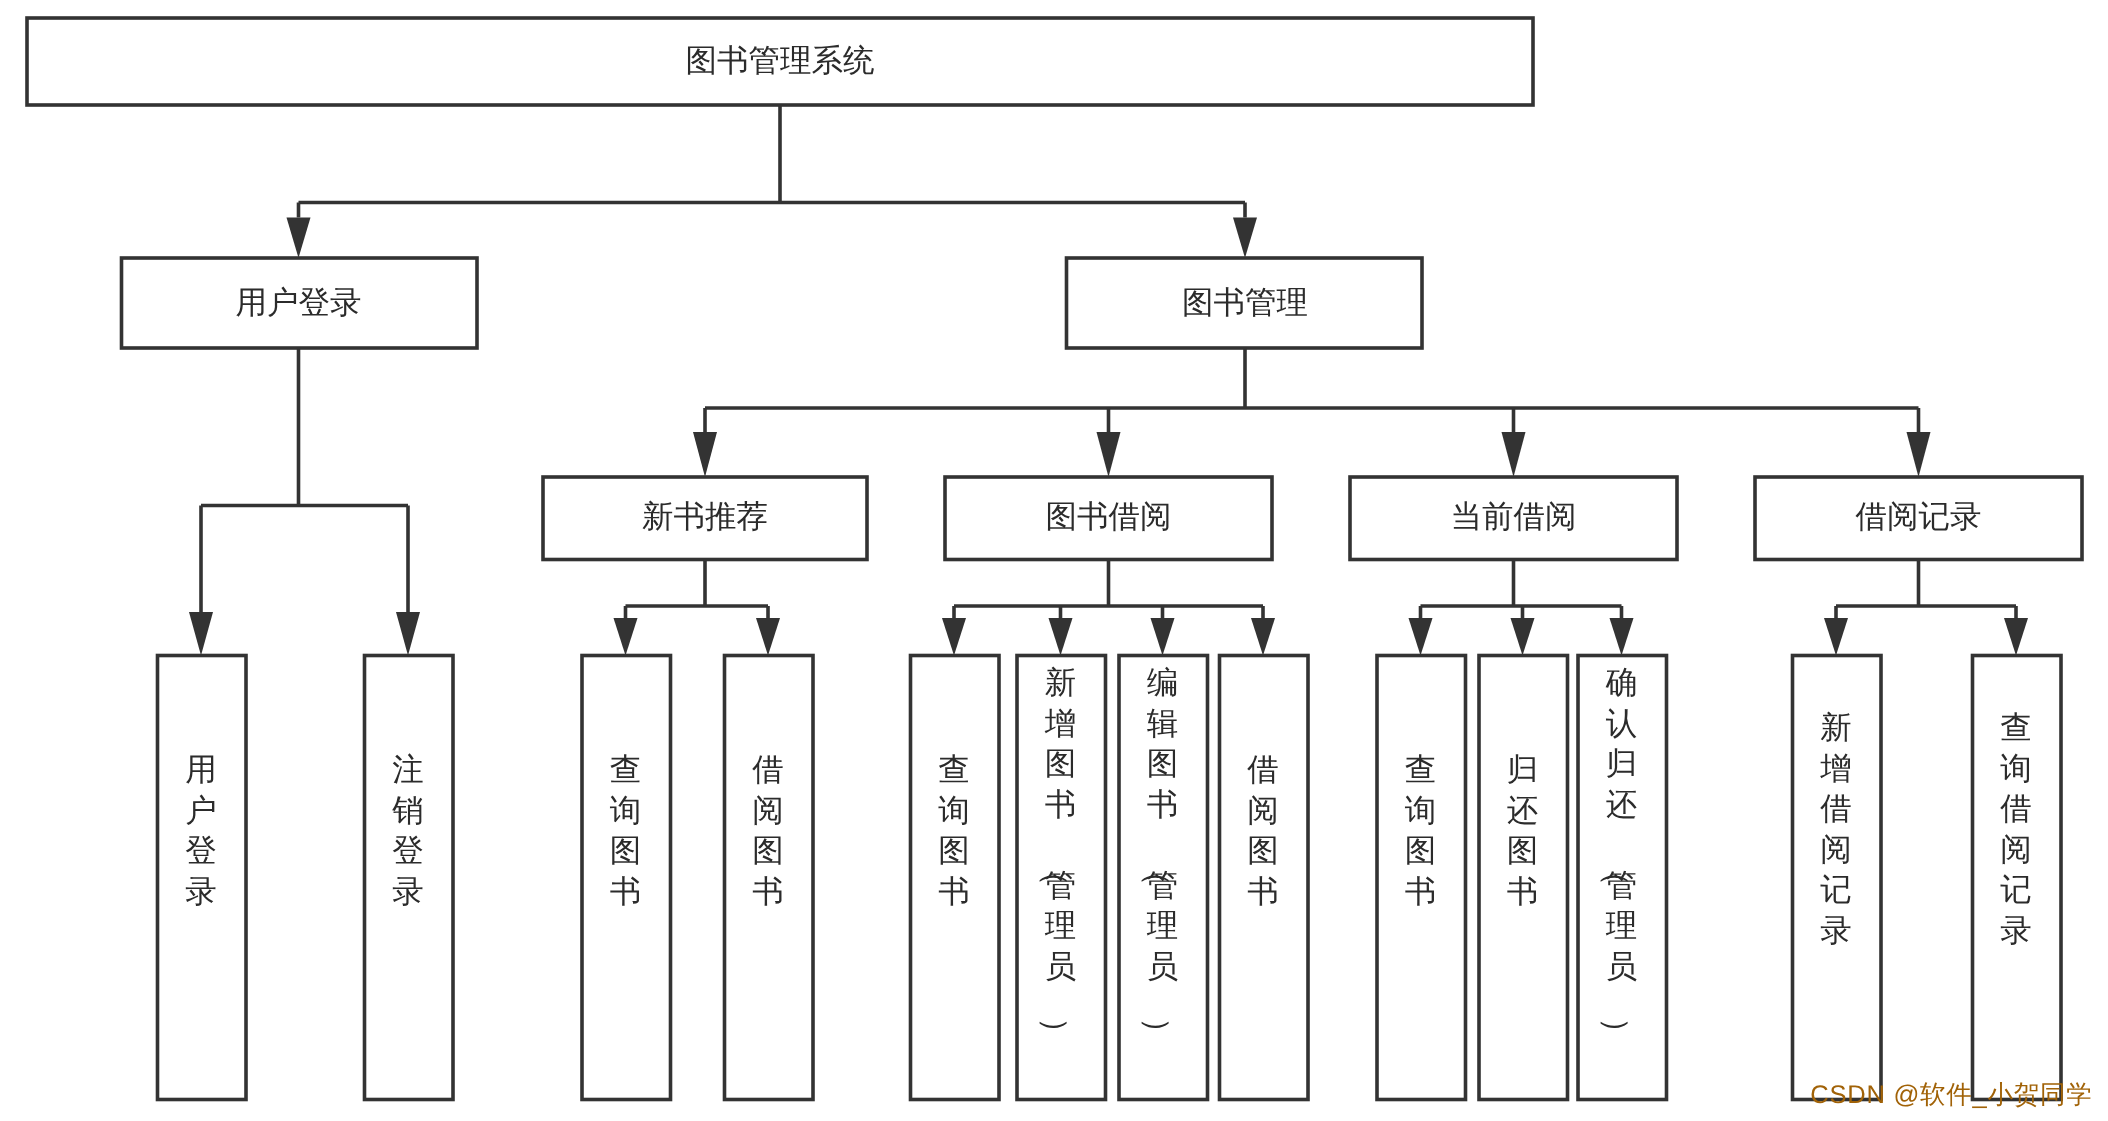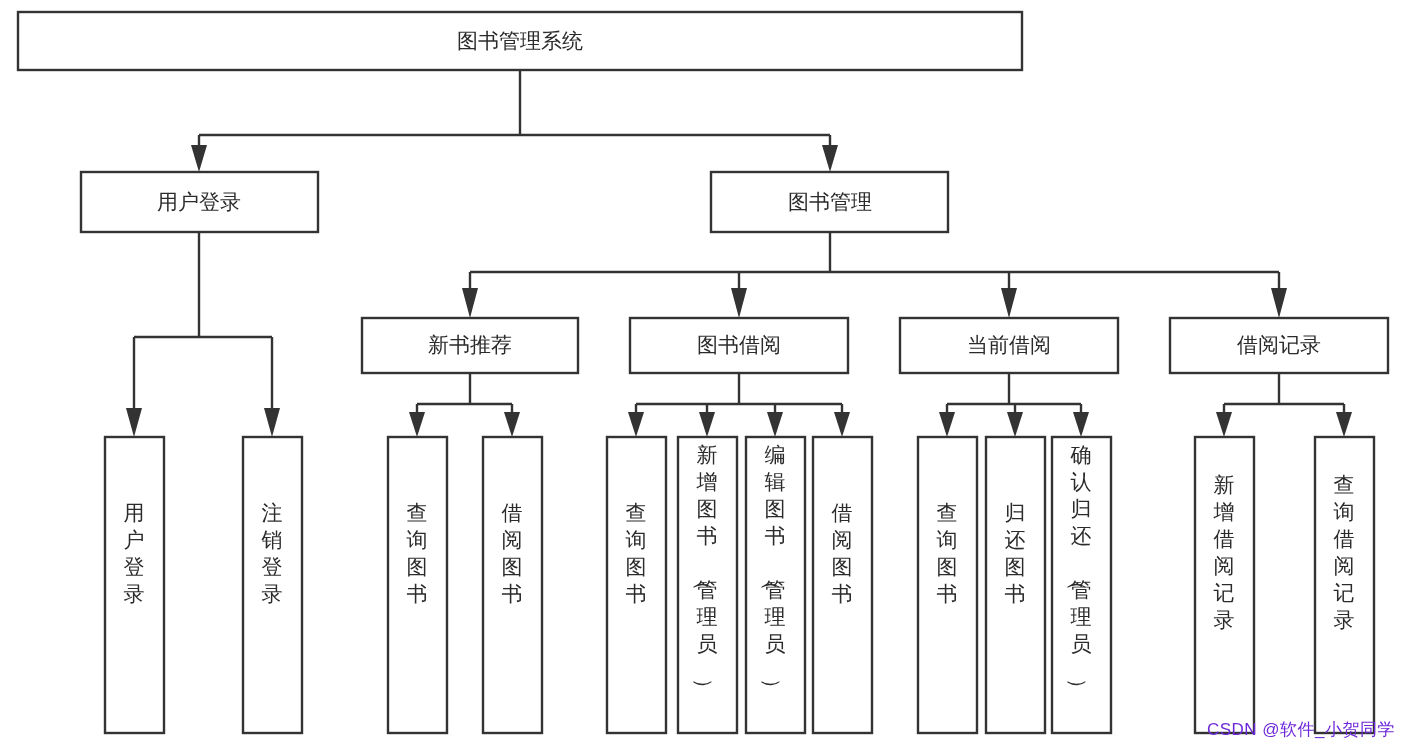--- a/index.html
+++ b/index.html
@@ -53,21 +53,21 @@
     font-size: 21px;
     fill: #2b2b2b;
     text-anchor: middle;
   }
   .watermark {
     position: absolute;
     right: 10px;
     bottom: 6px;
     font-family: "Liberation Sans", "DejaVu Sans", sans-serif;
     font-size: 17px;
-    color: #6d28d9;
+    color: #a16207;
     letter-spacing: 0.5px;
     white-space: nowrap;
     user-select: none;
   }
 </style>
 </head>
 <body>
 
 <div id="diagram-root">
   <svg id="flow" viewBox="0 0 1405 747" xmlns="http://www.w3.org/2000/svg">

